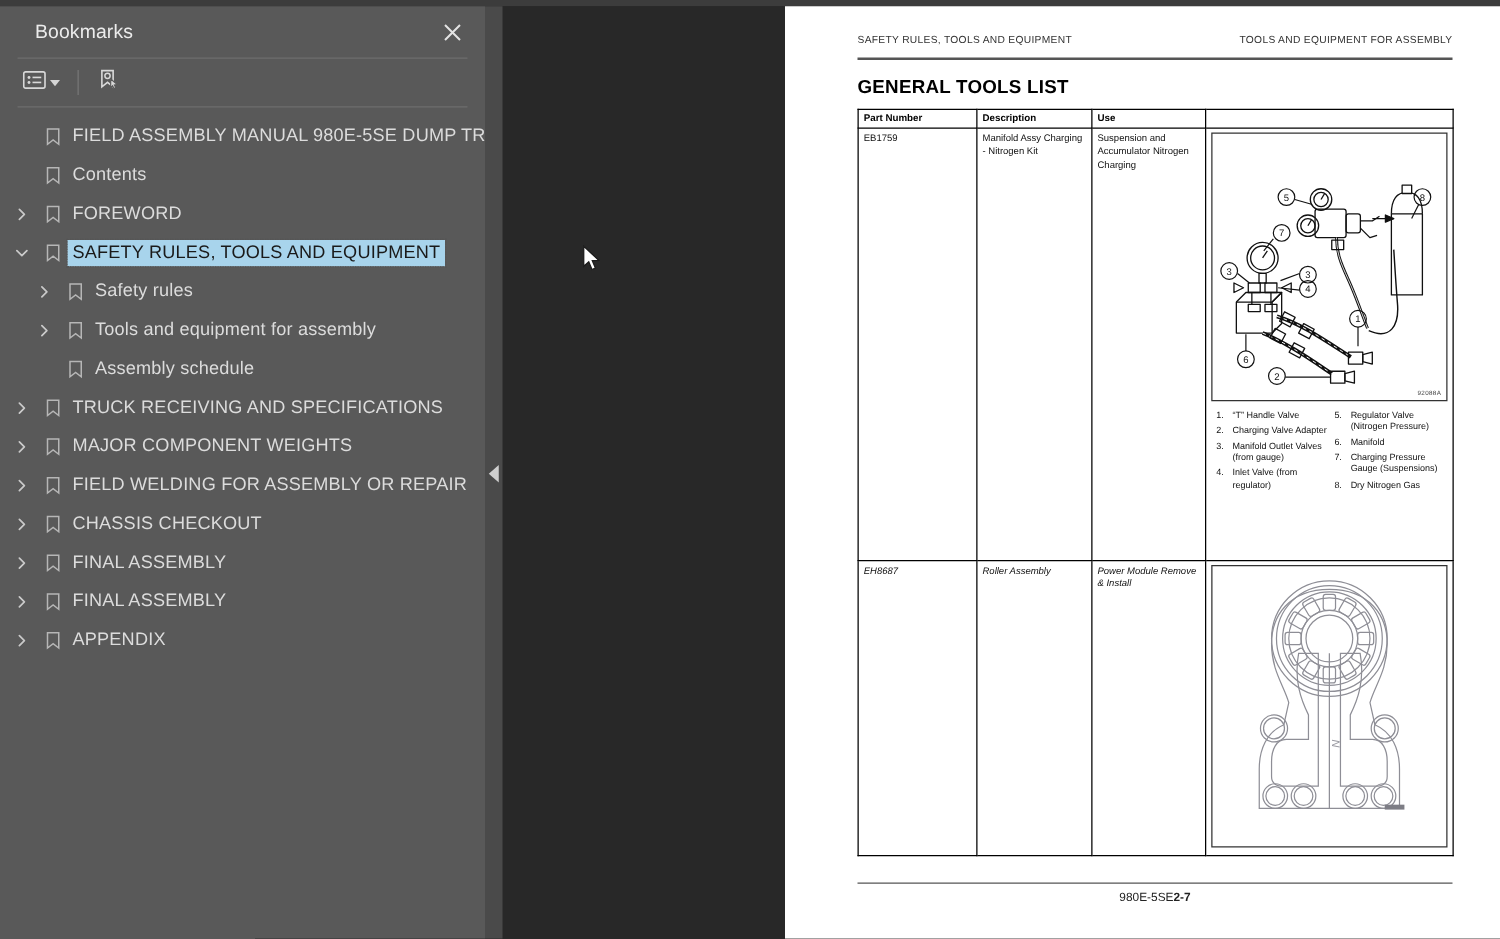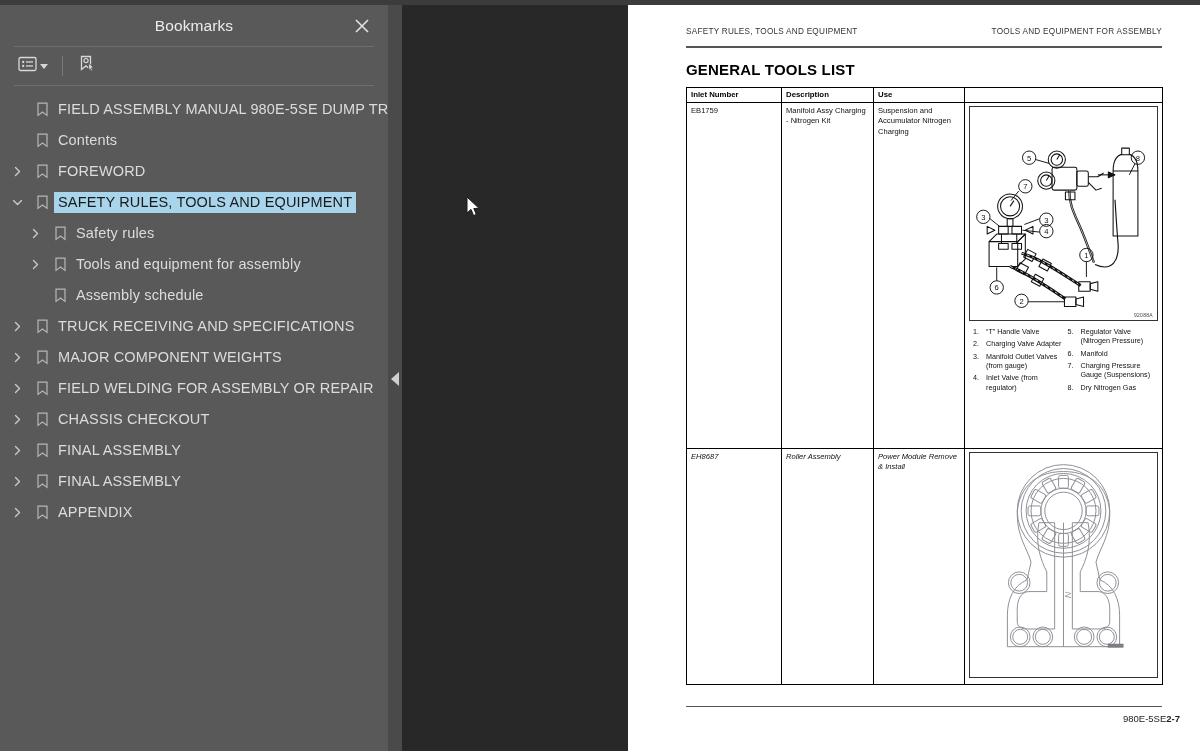--- a/index.html
+++ b/index.html
@@ -17,22 +17,22 @@
     background: #3c3c3c;
   }
 
   
   .bm-panel {
     position: absolute; left: 0; top: 5px; width: 388px; height: 746px;
     background: #595959;
     color: #e6e6e6;
   }
   .bm-header {
-    position: relative; height: 41px; padding: 0 14px;
-    display: flex; align-items: center; justify-content: center;
+    position: relative; height: 41px; padding: 0 28px;
+    display: flex; align-items: center;
   }
   .bm-title {
     font-size: 15.5px; color: #ececec; letter-spacing: .1px;
   }
   .bm-close {
     position: absolute; right: 16px; top: 11px;
     width: 20px; height: 20px; cursor: pointer;
   }
   .bm-close svg { display: block; }
   .bm-sep {
@@ -167,22 +167,22 @@
   .fig-code {
     position: absolute; right: 4px; bottom: 2px;
     font-size: 5px; color: #444; letter-spacing: .3px;
   }
 
   .doc-foot-rule {
     position: absolute; left: 58px; top: 701px; width: 476px;
     height: 1.2px; background: #555;
   }
   .doc-foot {
-    position: absolute; left: 76px; top: 708px; width: 476px;
-    display: flex; justify-content: flex-end;
+    position: absolute; left: 58px; top: 708px; width: 476px;
+    display: flex; justify-content: center;
     font-size: 9.5px; color: #222;
   }
   .doc-foot .pg { font-weight: bold; }
 
   
   .cursor { position: absolute; left: 466px; top: 196px; }
 </style>
 </head>
 <body>
 
@@ -423,21 +423,21 @@
 
       <table class="tools-table">
         <colgroup>
           <col class="col-pn">
             <col class="col-desc">
             <col class="col-use">
             <col class="col-img">
         </colgroup>
         <thead>
           <tr>
-            <th>Inlet Number</th>
+            <th>Part Number</th>
             <th>Description</th>
             <th>Use</th>
             <th></th>
           </tr>
         </thead>
         <tbody>
 
           <tr class="row1">
             <td class="cell-txt mid-text">EB1759</td>
             <td class="cell-txt mid-text">Manifold Assy Charging - Nitrogen Kit</td>

